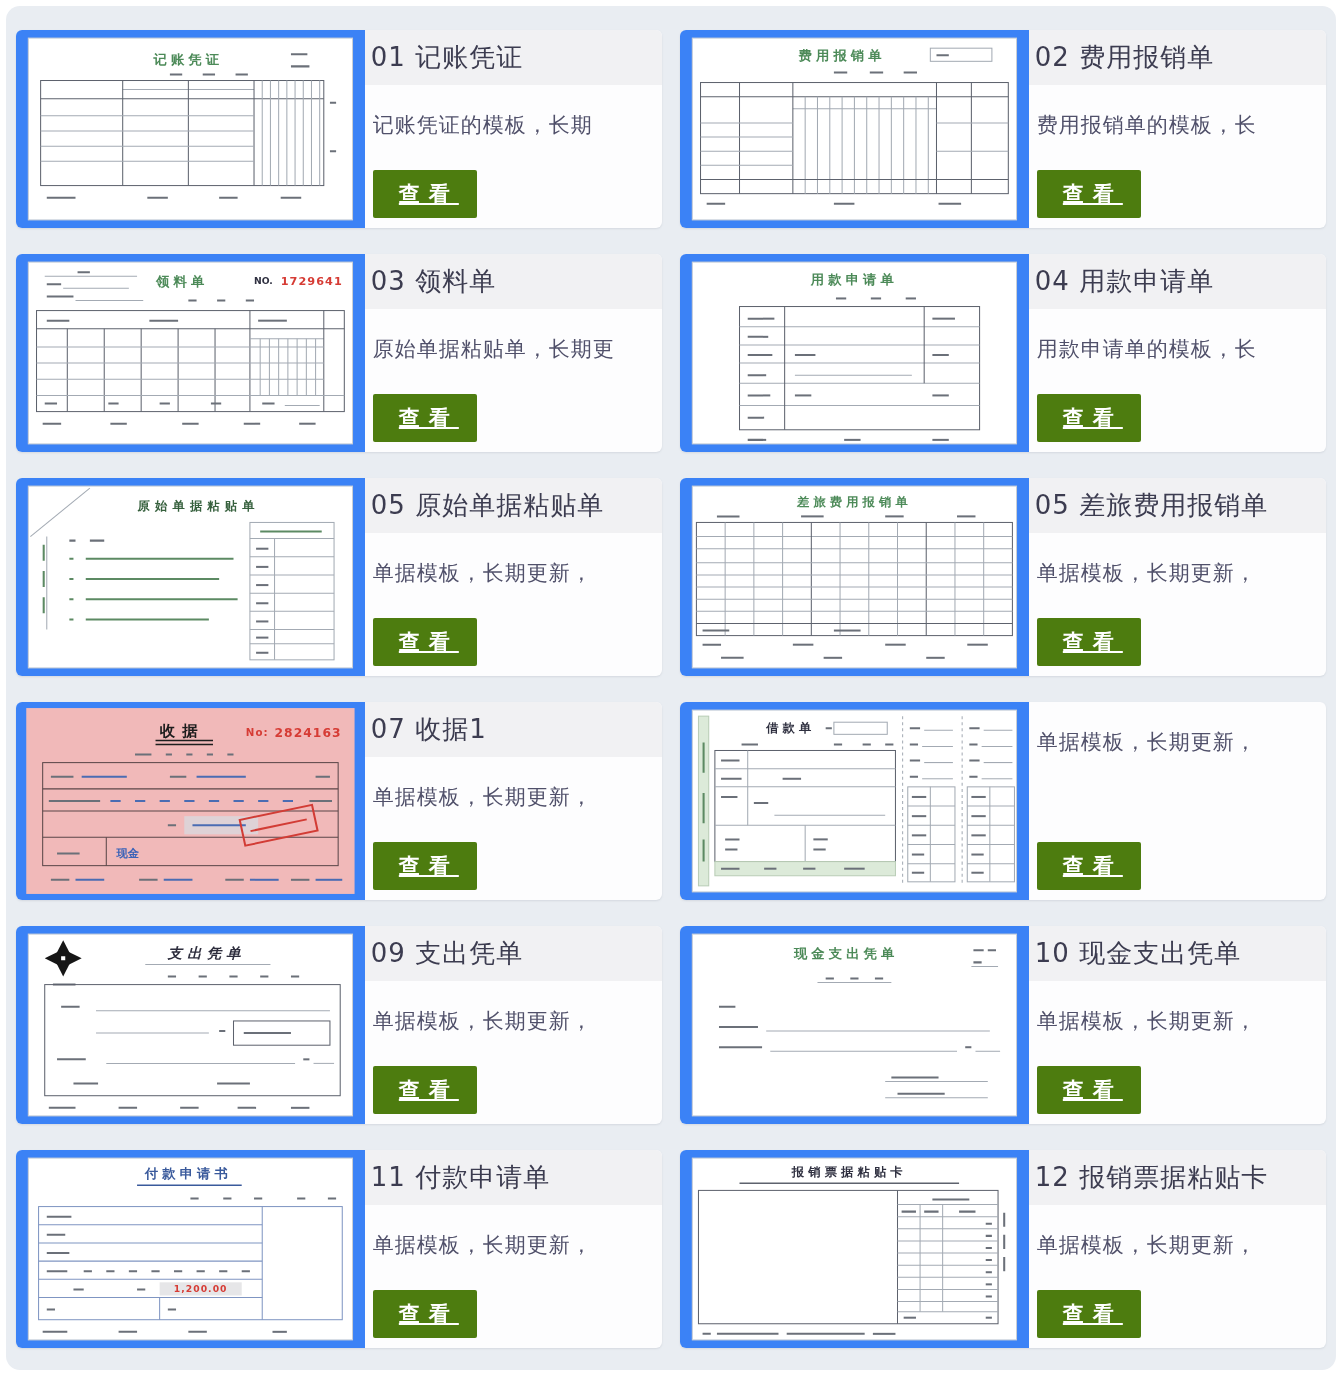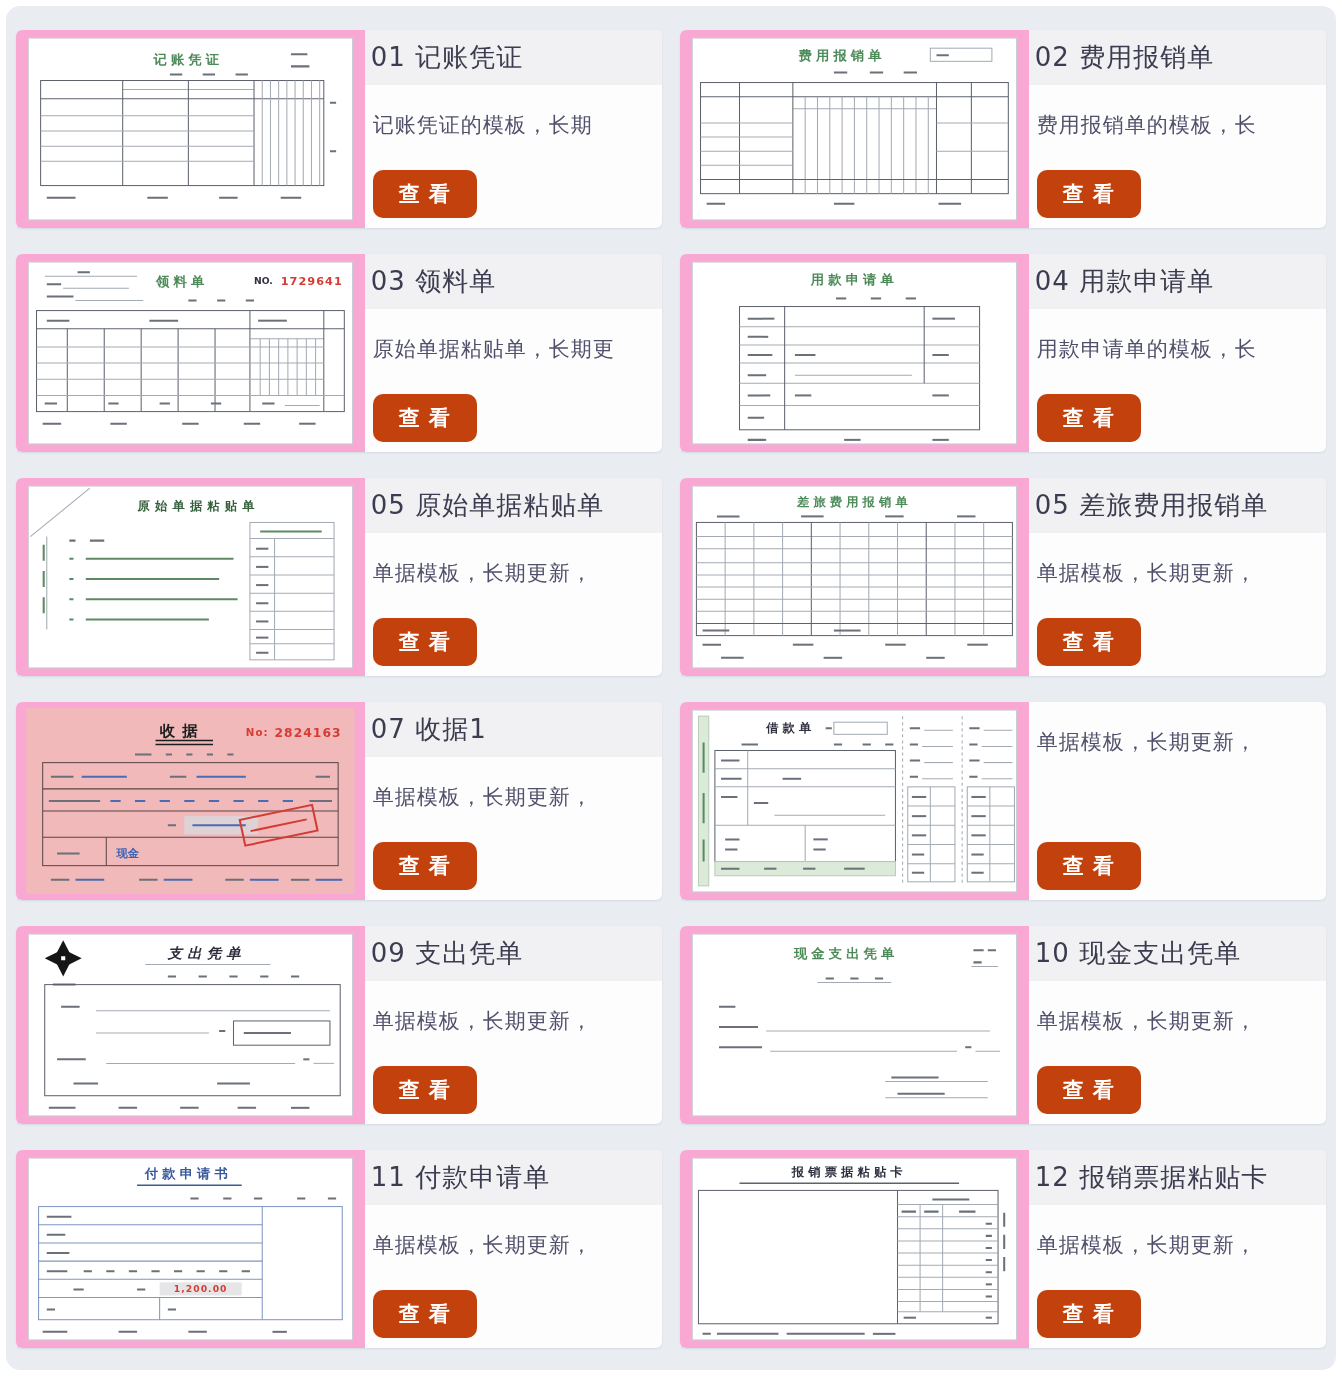--- a/index.html
+++ b/index.html
@@ -20,21 +20,21 @@
   .card {
     background:#fdfdfe;
     border-radius:6px;
     height:198px;
     display:flex;
     overflow:hidden;
     box-shadow:0 1px 2px rgba(120,130,145,.18);
   }
   .thumb {
     flex:0 0 54%;
-    background:#f9a8d4;
+    background:#3b82f6;
     cursor:pointer;
   }
   .thumb svg { display:block; width:100%; height:100%; }
   .info {
     flex:1;
     display:flex;
     flex-direction:column;
     min-width:0;
   }
   .title {
@@ -52,30 +52,31 @@
     margin:26px 10px 0 8px;
     font-size:21px;
     color:#50506a;
     letter-spacing:1px;
     white-space:nowrap;
     overflow:hidden;
   }
   .view-btn {
     margin:auto 0 10px 8px;
     align-self:flex-start;
-    background:#c2410c;
+    background:#4d7c0f;
     color:#ffffff;
     border:none;
-    border-radius:10px;
+    border-radius:2px;
     font-family:inherit;
     font-size:21px;
     font-weight:bold;
     letter-spacing:9px;
     padding:10px 18px 10px 26px;
     cursor:pointer;
+    text-decoration:underline;
   }
 
   
   .s  { fill:#ffffff; stroke:#c9ced5; stroke-width:1; }           
   .l  { stroke:#a3aab3; stroke-width:1; fill:none; }              
   .d  { stroke:#5d626d; stroke-width:1; fill:none; }              
   .m  { stroke:#6b7079; stroke-width:2; fill:none; }              
   .mg { stroke:#5c8a63; stroke-width:2; fill:none; }              
   .mb { stroke:#4a6cb3; stroke-width:2; fill:none; }              
   .mr { stroke:#d23c35; stroke-width:2; fill:none; }              

